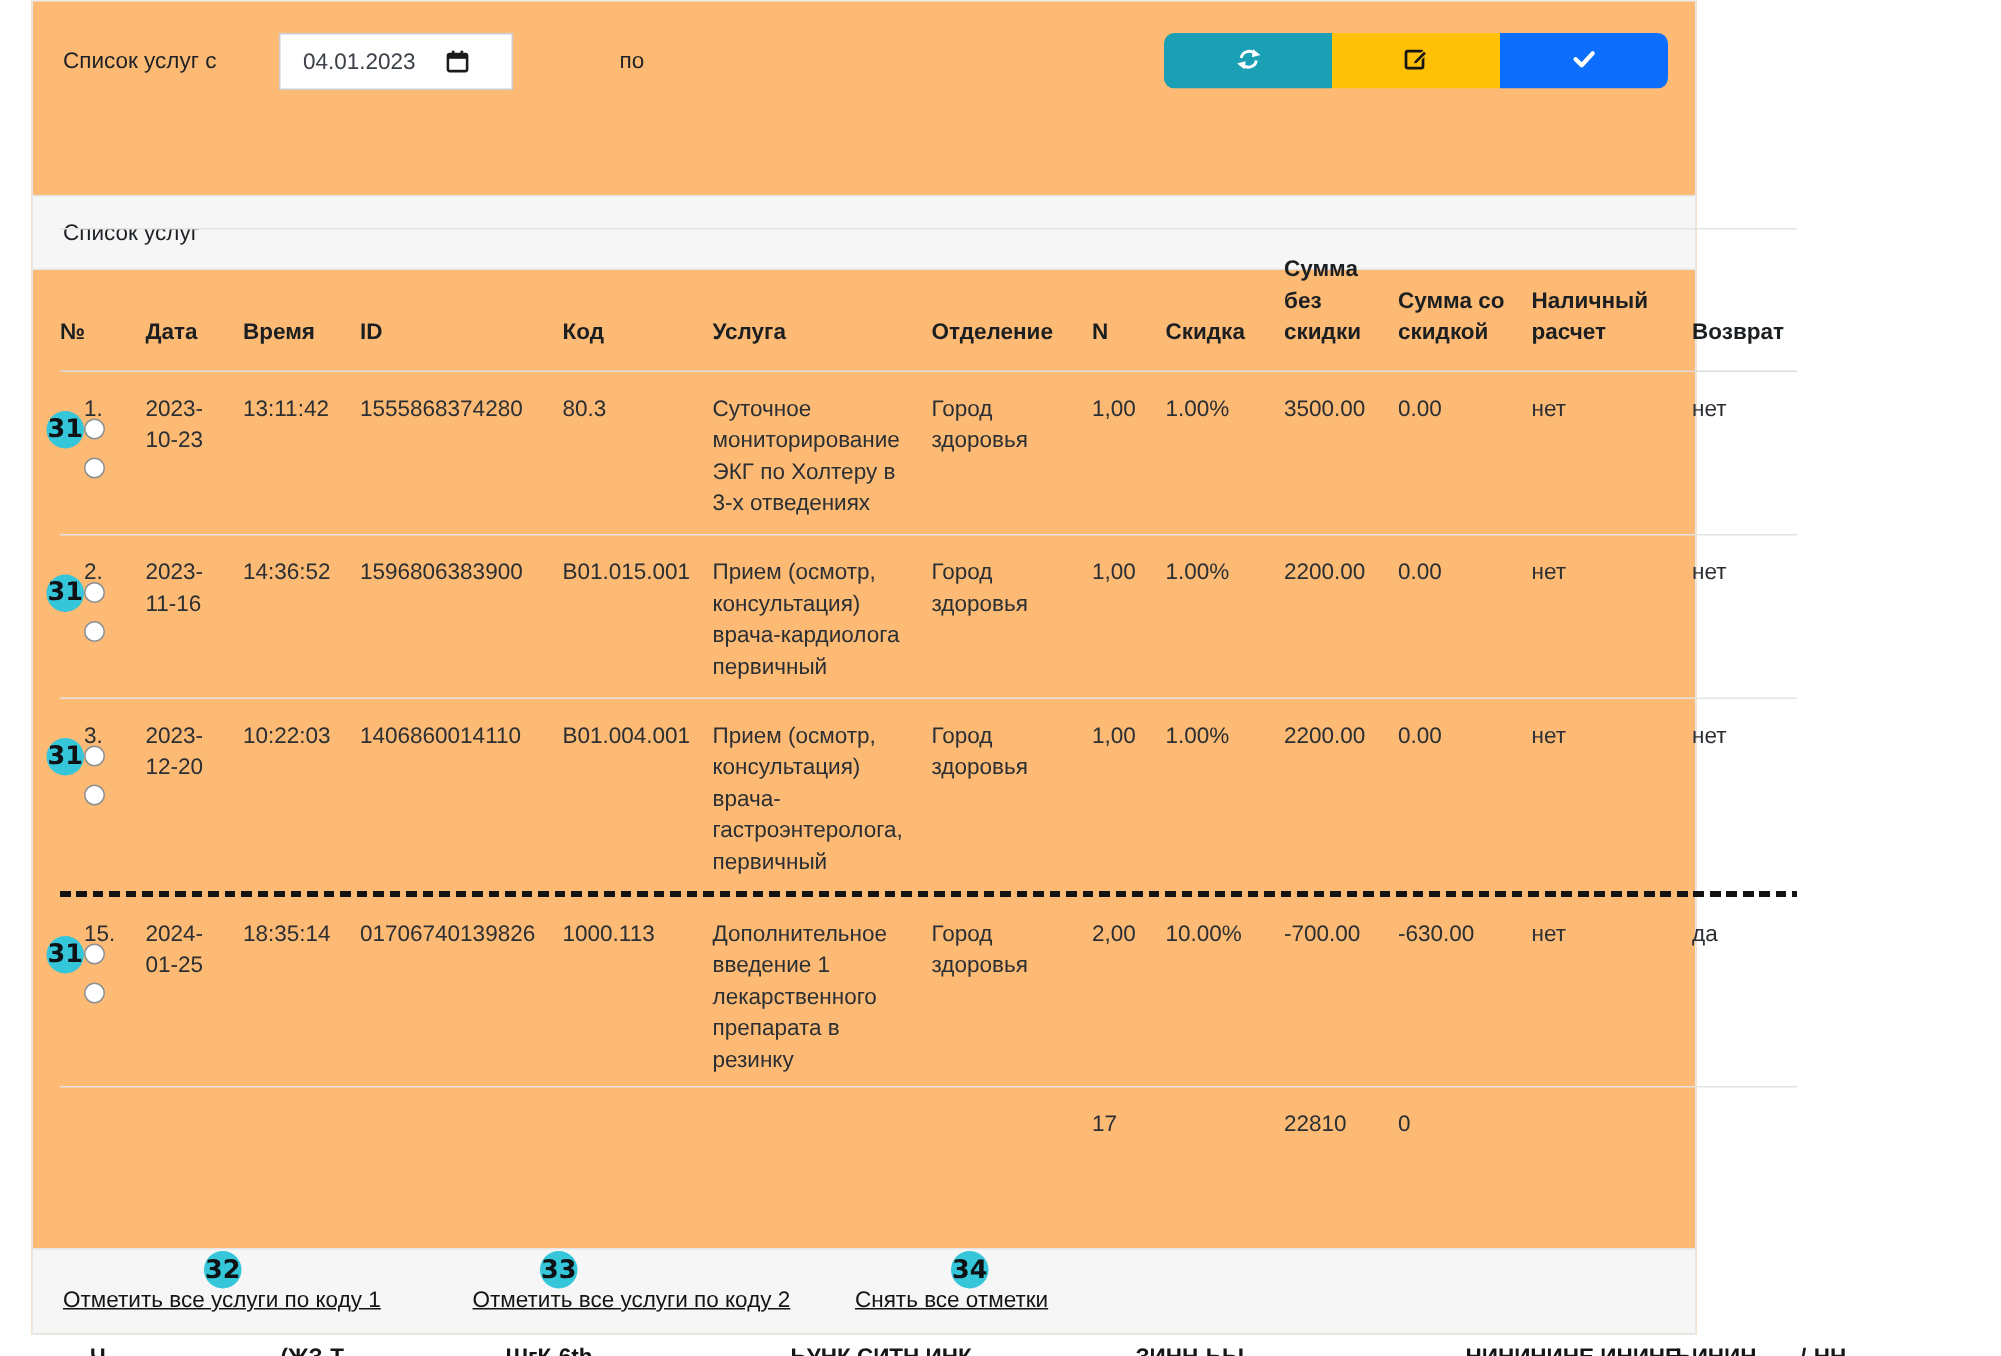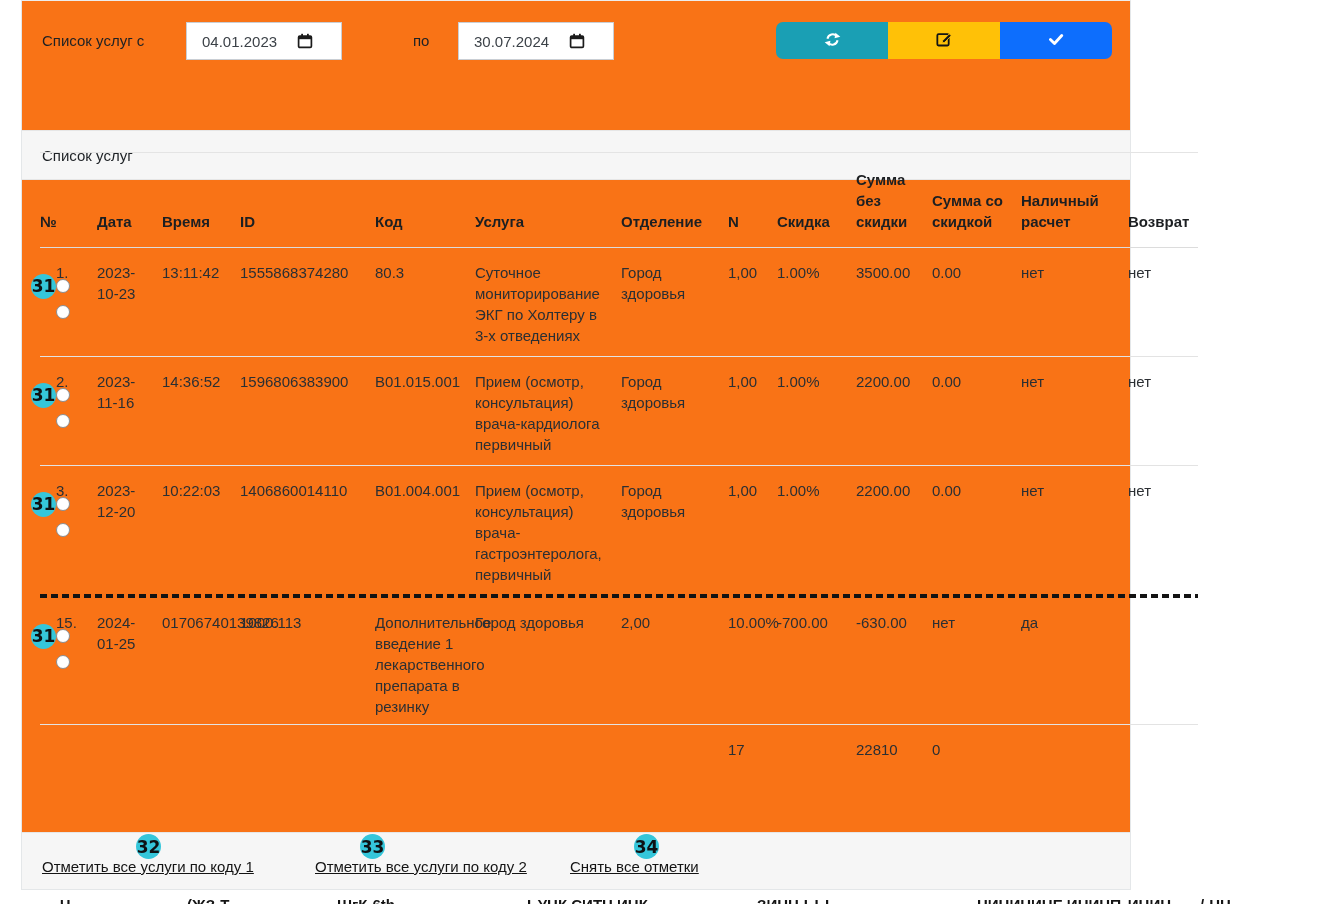--- a/index.html
+++ b/index.html
@@ -1,19 +1,19 @@
 <!DOCTYPE html>
 <html><head>
 <meta charset="utf-8">
 <style>
   * { margin:0; padding:0; box-sizing:border-box; }
   html,body { width:1334px; height:904px; overflow:hidden; background:#fff;
     font-family:"Liberation Sans", sans-serif; color:#212529; }
   .card { position:absolute; left:21px; top:0; width:1110px; height:890px;
-    background:#f97316; border:1px solid #e4e7e9; border-top-color:#ededed; }
+    background:#fdba74; border:1px solid #e4e7e9; border-top-color:#ededed; }
 
   
   .filter-row { position:relative; height:81px; }
   .filter-label { position:absolute; left:20px; top:31px; font-size:15px; color:#1d2125; }
   .to-label { position:absolute; left:391px; top:31px; font-size:15px; color:#1d2125; }
   .date-input { position:absolute; top:21px; width:156px; height:38px; border:1px solid #c9ced4;
     border-radius:0; background:#fff; display:flex; align-items:center; justify-content:space-between;
     padding:0 28px 0 15px; font-size:15px; color:#3c4248; cursor:text; }
   .date-from { left:164px; } .date-to { left:436px; }
   .cal-icon { width:16px; height:16px; display:inline-flex; }
@@ -80,31 +80,20 @@
       <span class="cal-icon">
         <svg viewBox="0 0 16 16" width="16" height="16">
             <rect x="1.6" y="3" width="12.8" height="11.4" rx="1.2" fill="none" stroke="#1b1b1b" stroke-width="1.7"></rect>
             <rect x="1.6" y="3" width="12.8" height="3.2" fill="#1b1b1b"></rect>
             <rect x="4.2" y="0.8" width="1.8" height="3" fill="#1b1b1b"></rect>
             <rect x="10" y="0.8" width="1.8" height="3" fill="#1b1b1b"></rect>
           </svg>
       </span>
     </div>
     <div class="to-label">по</div>
-    <div class="date-input date-to">
-      <span>30.07.2024</span>
-      <span class="cal-icon">
-        <svg viewBox="0 0 16 16" width="16" height="16">
-            <rect x="1.6" y="3" width="12.8" height="11.4" rx="1.2" fill="none" stroke="#1b1b1b" stroke-width="1.7"></rect>
-            <rect x="1.6" y="3" width="12.8" height="3.2" fill="#1b1b1b"></rect>
-            <rect x="4.2" y="0.8" width="1.8" height="3" fill="#1b1b1b"></rect>
-            <rect x="10" y="0.8" width="1.8" height="3" fill="#1b1b1b"></rect>
-          </svg>
-      </span>
-    </div>
     <div class="btn-group">
       <button class="btn btn-refresh">
         <span>
           <svg viewBox="0 0 20 20" width="19" height="19" fill="none">
             <path d="M4.7 9.2 A5.6 5.6 0 0 1 14.6 6.6" stroke="#fff" stroke-width="2.1"></path>
             <polygon points="13.1,2.9 18.2,7.1 12.2,8.6" fill="#fff"></polygon>
             <path d="M15.3 10.8 A5.6 5.6 0 0 1 5.4 13.4" stroke="#fff" stroke-width="2.1"></path>
             <polygon points="6.9,17.1 1.8,12.9 7.8,11.4" fill="#fff"></polygon>
           </svg>
         </span>
@@ -225,20 +214,21 @@
   <div class="dashed-sep"></div>
 
   <div class="trow r-last">
     <div class="cell c0">
       <span>15.</span>
       <span class="radio rA"></span>
       <span class="radio rB"></span>
       <span class="annot row-annot">31</span>
     </div>
     <div class="cell">2024-01-25</div>
+    <div class="cell">18:35:14</div>
     <div class="cell">01706740139826</div>
     <div class="cell">1000.113</div>
     <div class="cell">Дополнительное введение 1 лекарственного препарата в резинку</div>
     <div class="cell">Город здоровья</div>
     <div class="cell">2,00</div>
     <div class="cell">10.00%</div>
     <div class="cell">-700.00</div>
     <div class="cell">-630.00</div>
     <div class="cell">нет</div>
     <div class="cell">да</div>

